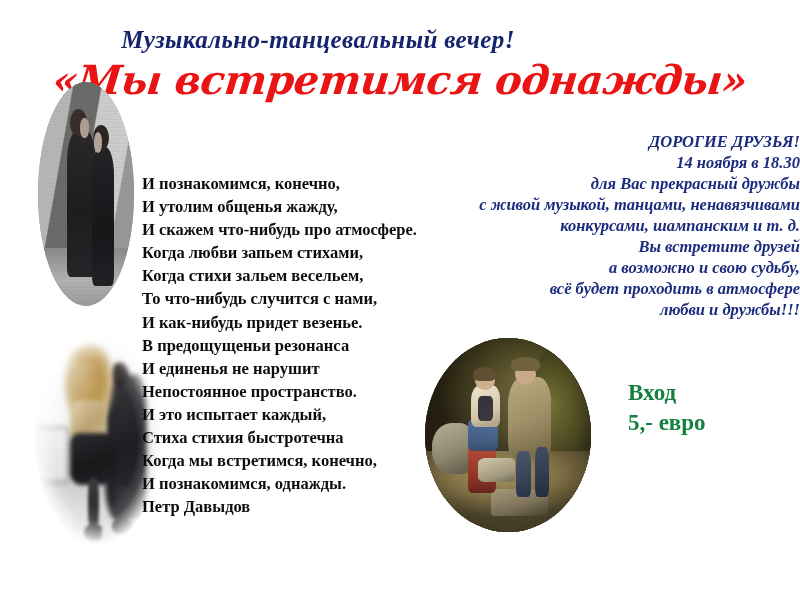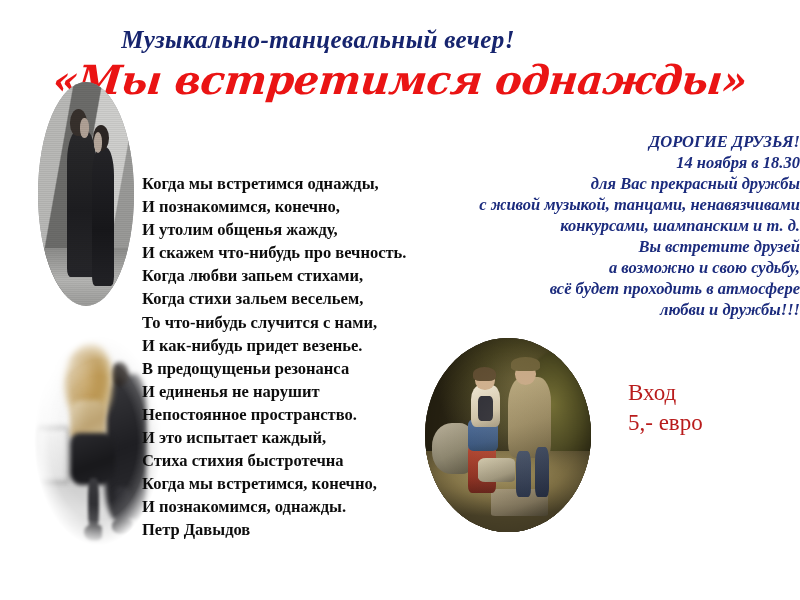--- a/index.html
+++ b/index.html
@@ -82,24 +82,24 @@
     z-index: 4;
   }
   .invite div { height: 21px; }
 
   
   .entrance {
     position: absolute;
     left: 628px;
     top: 378px;
     font-family: "Liberation Serif", "DejaVu Serif", serif;
-    font-weight: normal;
+    font-weight: bold;
     font-size: 23px;
     line-height: 30px;
-    color: #b91c1c;
+    color: #15803d;
     white-space: nowrap;
     z-index: 4;
   }
 
   
   .photo-couple {
     position: absolute;
     left: 38px;
     top: 82px;
     width: 96px;
@@ -452,24 +452,23 @@
     <div class="p-woman-head"></div>
     <div class="p-woman-hair"></div>
     <div class="p-stone"></div>
     <div class="p-varnish"></div>
   </div>
 
   <div class="heading-main">Музыкально-танцевальный вечер!</div>
   <div class="heading-script">«Мы встретимся однажды»</div>
 
   <div class="poem">
-    <div>Когда мы встретимся однажды,</div>
     <div>И познакомимся, конечно,</div>
     <div>И утолим общенья жажду,</div>
-    <div>И скажем что-нибудь про вечность.</div>
+    <div>И скажем что-нибудь про атмосфере.</div>
     <div>Когда любви запьем стихами,</div>
     <div>Когда стихи зальем весельем,</div>
     <div>То что-нибудь случится с нами,</div>
     <div>И как-нибудь придет везенье.</div>
     <div>В предощущеньи резонанса</div>
     <div>И единенья не нарушит</div>
     <div>Непостоянное пространство.</div>
     <div>И это испытает каждый,</div>
     <div>Стиха стихия быстротечна</div>
     <div>Когда мы встретимся, конечно,</div>

